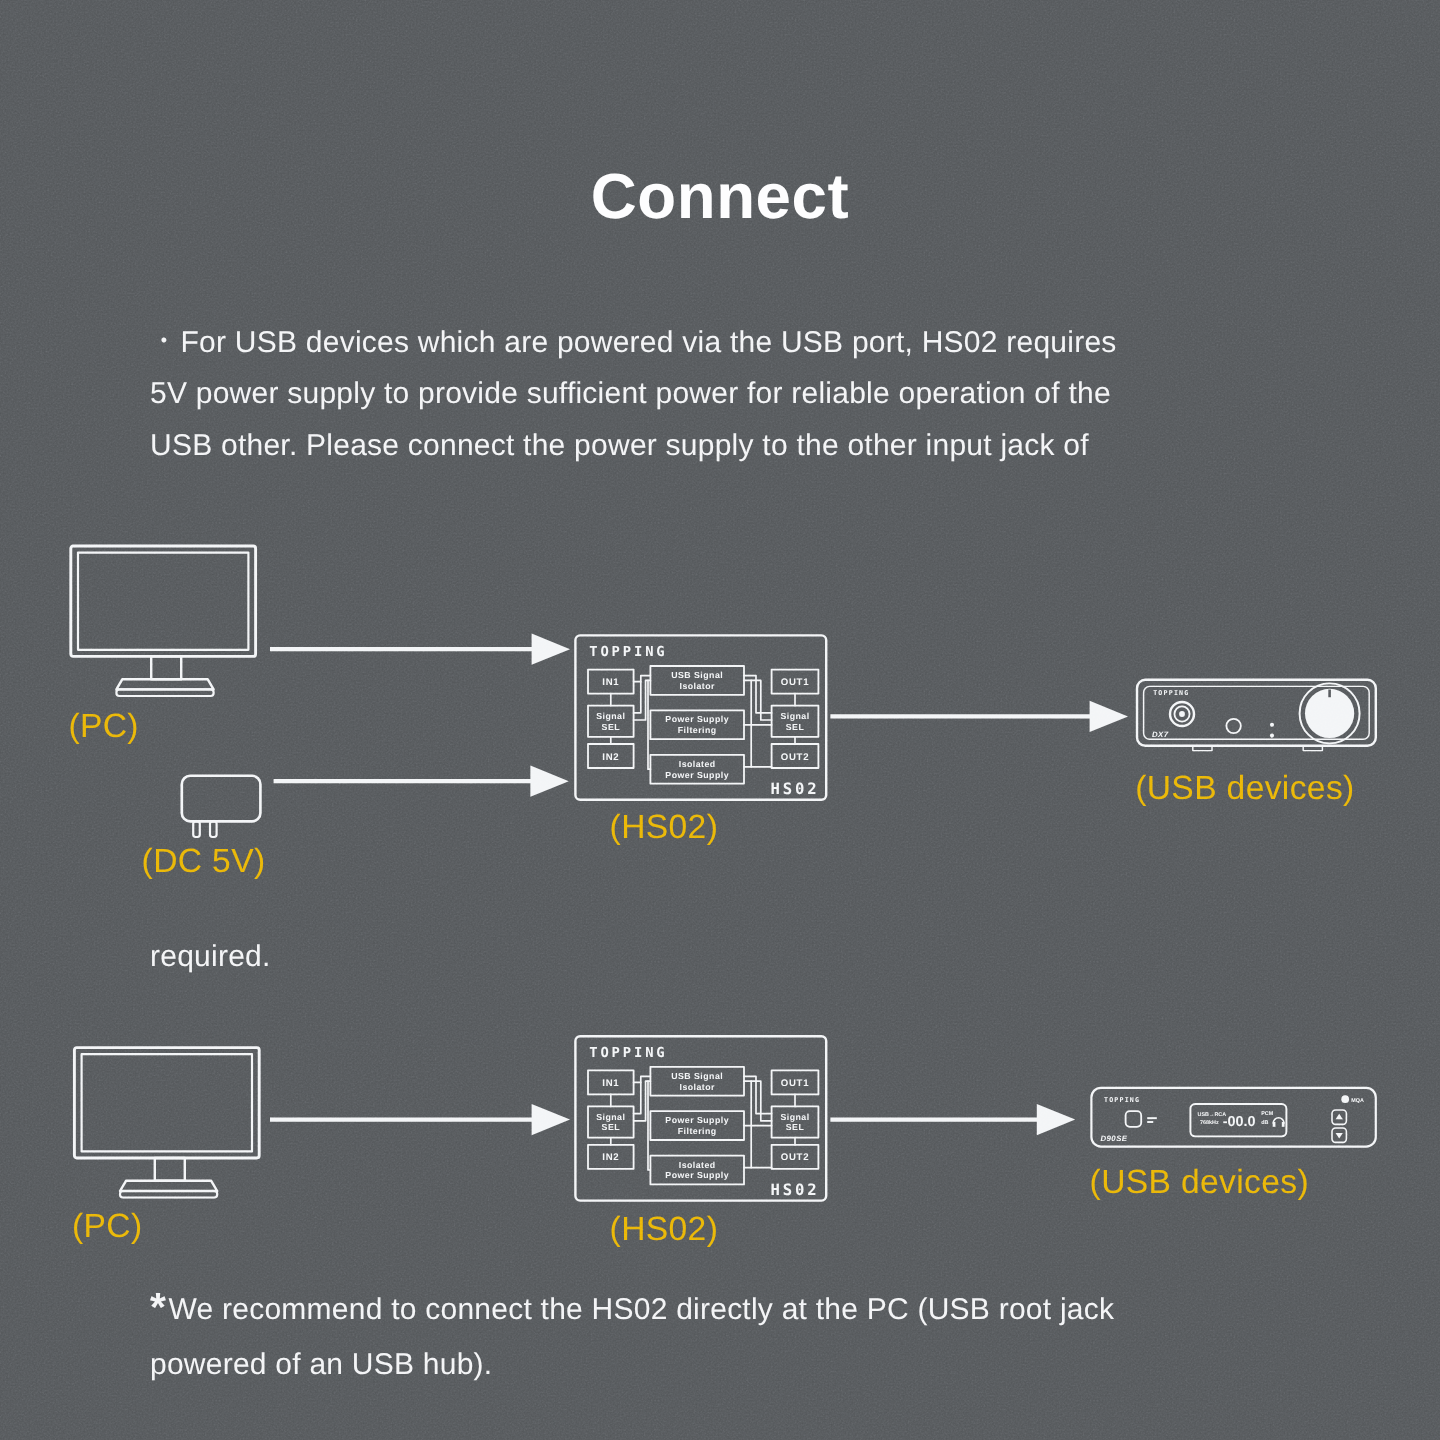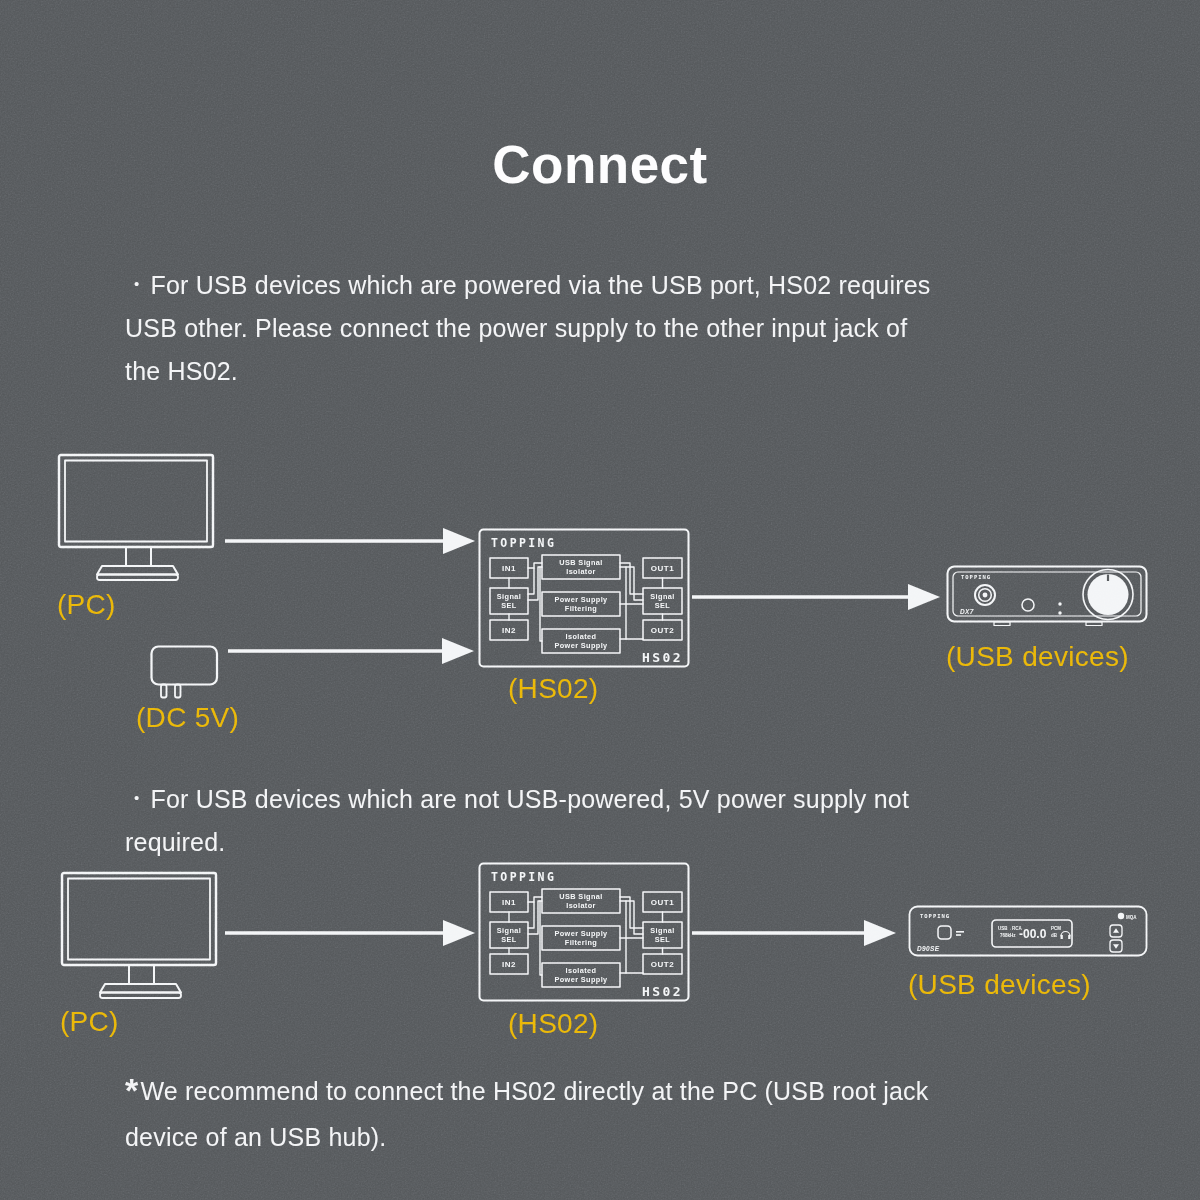--- a/index.html
+++ b/index.html
@@ -35,22 +35,22 @@
 </style>
 </head>
 <body>
 
 <div class="page">
 
   <div class="title">Connect</div>
 
   <div class="para" style="left:113px; top:262px;">
     <div><span class="bullet">•</span><span>For USB devices which are powered via the USB port, HS02 requires</span></div>
+    <div>5V power supply to provide sufficient power for reliable operation of the</div>
     <div>USB other. Please connect the power supply to the other input jack of</div>
-    <div>the HS02.</div>
   </div>
 
   <svg class="abs" style="left:57px; top:453px;" width="160" height="128" viewBox="0 0 160 128">
     <rect class="stroke" stroke-width="2.4" x="2" y="2" width="154" height="92" rx="2"></rect>
     <rect class="stroke" stroke-width="1.8" x="8" y="7.5" width="142" height="81"></rect>
     <rect class="stroke" stroke-width="2" x="69" y="94" width="25" height="19"></rect>
     <path class="stroke" stroke-width="2" d="M45,113 L116,113 L121,121.5 L40,121.5 Z"></path>
     <rect class="stroke" stroke-width="1.8" x="40" y="121.5" width="81" height="5.5" rx="2.5"></rect>
   </svg>
   <div class="cap" style="left:57px; top:589px; width:160px;">(PC)</div>
@@ -58,21 +58,21 @@
   <svg class="abs" style="left:225px; top:526px;" width="250" height="30">
     <line class="stroke" stroke-width="3.5" x1="0" y1="15" x2="221" y2="15"></line>
     <polygon class="fillw" points="218,2 250,15 218,28"></polygon>
   </svg>
 
   <svg class="abs" style="left:150px; top:645px;" width="70" height="58" viewBox="0 0 70 58">
     <rect class="stroke" stroke-width="2.2" x="1.5" y="1.5" width="65.5" height="38" rx="7"></rect>
     <rect class="stroke" stroke-width="1.8" x="11" y="39.5" width="5.5" height="13" rx="2"></rect>
     <rect class="stroke" stroke-width="1.8" x="25" y="39.5" width="5.5" height="13" rx="2"></rect>
   </svg>
-  <div class="cap" style="left:136px; top:702px; width:120px;">(DC 5V)</div>
+  <div class="cap" style="left:118px; top:702px; width:120px;">(DC 5V)</div>
 
   <svg class="abs" style="left:228px; top:636px;" width="246" height="30">
     <line class="stroke" stroke-width="3.5" x1="0" y1="15" x2="217" y2="15"></line>
     <polygon class="fillw" points="214,2 246,15 214,28"></polygon>
   </svg>
 
   <svg class="abs" style="left:478px; top:528px;" width="212" height="140" viewBox="0 0 212 140">
     <rect class="stroke" stroke-width="2" x="1.5" y="1.5" width="209" height="137" rx="4"></rect>
     <text class="logo" x="13" y="19">TOPPING</text>
 
@@ -143,21 +143,20 @@
       <circle class="fillw" cx="162" cy="29.5" r="20.5"></circle>
       <line x1="162" y1="9.5" x2="162" y2="16" stroke="#54575a" stroke-width="2.2"></line>
     </g>
     <text class="t5i" x="14" y="49">DX7</text>
     <rect class="stroke" stroke-width="1.2" x="48" y="57" width="16" height="3.5"></rect>
     <rect class="stroke" stroke-width="1.2" x="140" y="57" width="16" height="3.5"></rect>
   </svg>
   <div class="cap" style="left:946px; top:641px; width:210px;">(USB devices)</div>
 
   <div class="para" style="left:113px; top:776px;">
-    <div><span class="bullet">•</span><span>For USB devices which are not USB-powered, 5V power supply not</span></div>
     <div>required.</div>
   </div>
 
   <svg class="abs" style="left:60px; top:871px;" width="160" height="128" viewBox="0 0 160 128">
     <rect class="stroke" stroke-width="2.4" x="2" y="2" width="154" height="92" rx="2"></rect>
     <rect class="stroke" stroke-width="1.8" x="8" y="7.5" width="142" height="81"></rect>
     <rect class="stroke" stroke-width="2" x="69" y="94" width="25" height="19"></rect>
     <path class="stroke" stroke-width="2" d="M45,113 L116,113 L121,121.5 L40,121.5 Z"></path>
     <rect class="stroke" stroke-width="1.8" x="40" y="121.5" width="81" height="5.5" rx="2.5"></rect>
   </svg>
@@ -252,21 +251,21 @@
     </g>
     <g>
       <rect class="stroke" stroke-width="1.3" x="202" y="35" width="12" height="12" rx="3"></rect>
       <path class="fillw" d="M208,43.8 l-3,-4.6 h6 z"></path>
     </g>
   </svg>
   <div class="cap" style="left:908px; top:969px; width:244px;">(USB devices)</div>
 
   <div class="para" style="left:113px; top:1068px; line-height:46px;">
     <div><span class="aster">*</span><span>We recommend to connect the HS02 directly at the PC (USB root jack</span></div>
-    <div>device of an USB hub).</div>
+    <div>powered of an USB hub).</div>
   </div>
 
   <svg class="grain" width="1200" height="1200">
     <filter id="grainF">
       <feTurbulence type="fractalNoise" baseFrequency="0.7" numOctaves="2" stitchTiles="stitch"></feTurbulence>
       <feColorMatrix type="saturate" values="0"></feColorMatrix>
     </filter>
     <rect width="1200" height="1200" filter="url(#grainF)"></rect>
   </svg>
 

